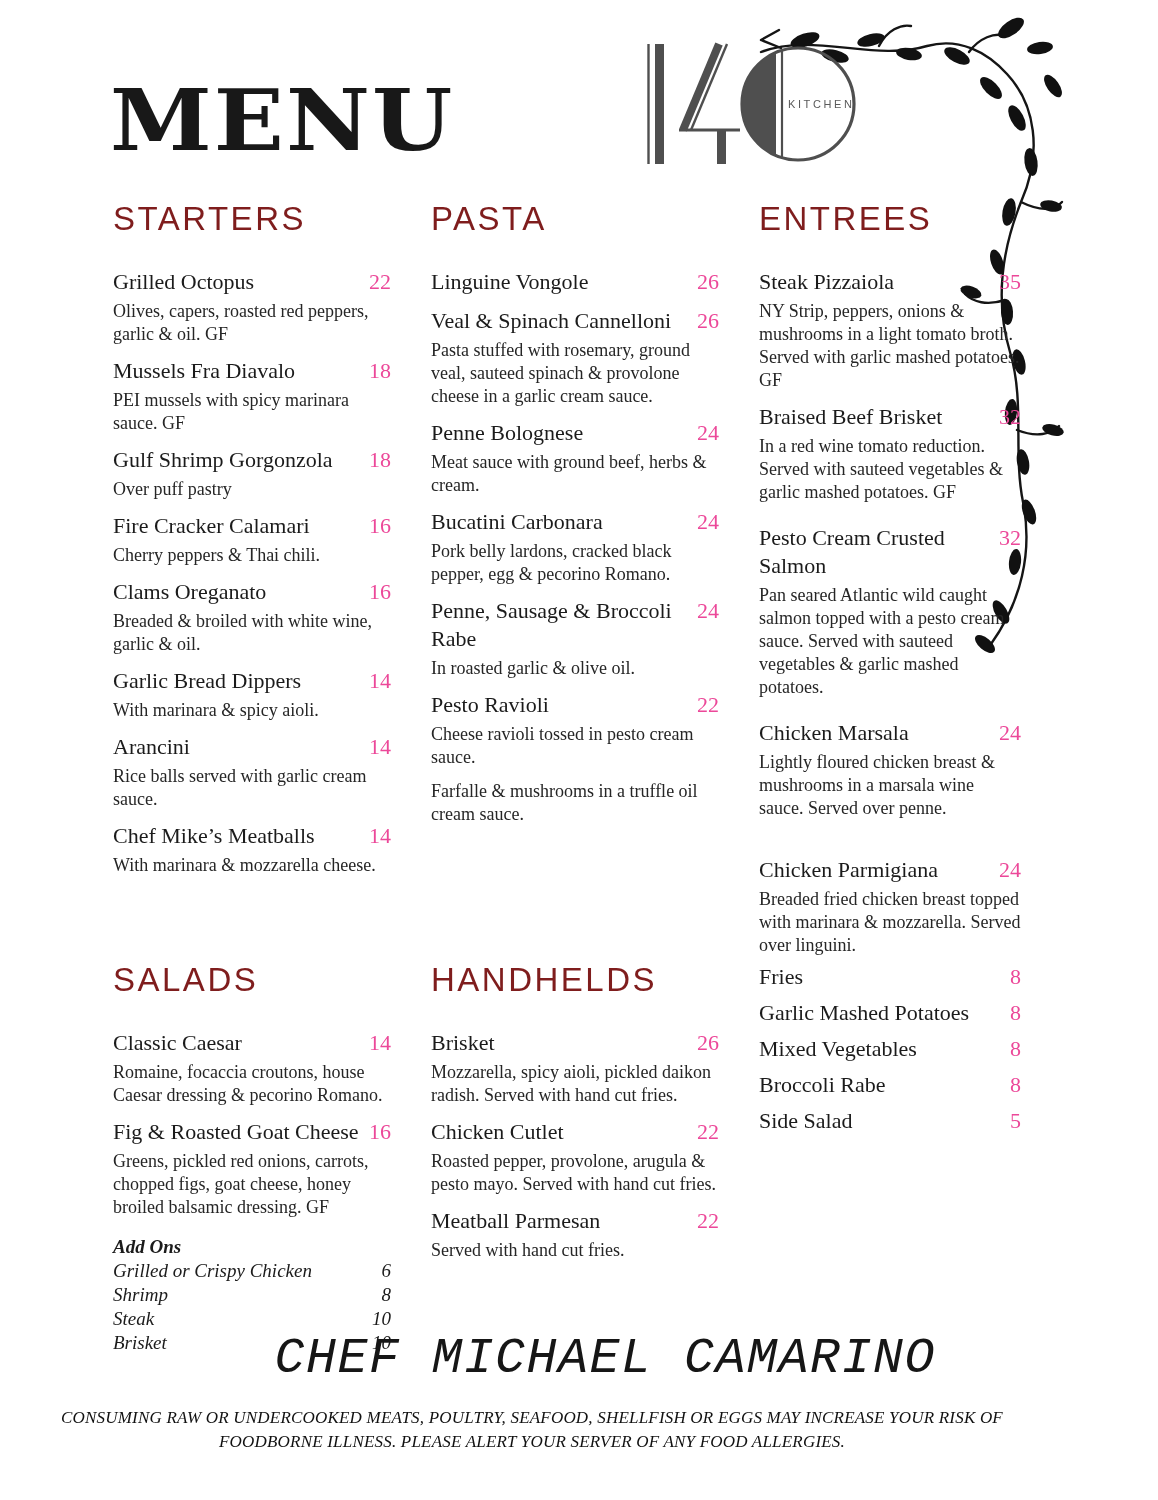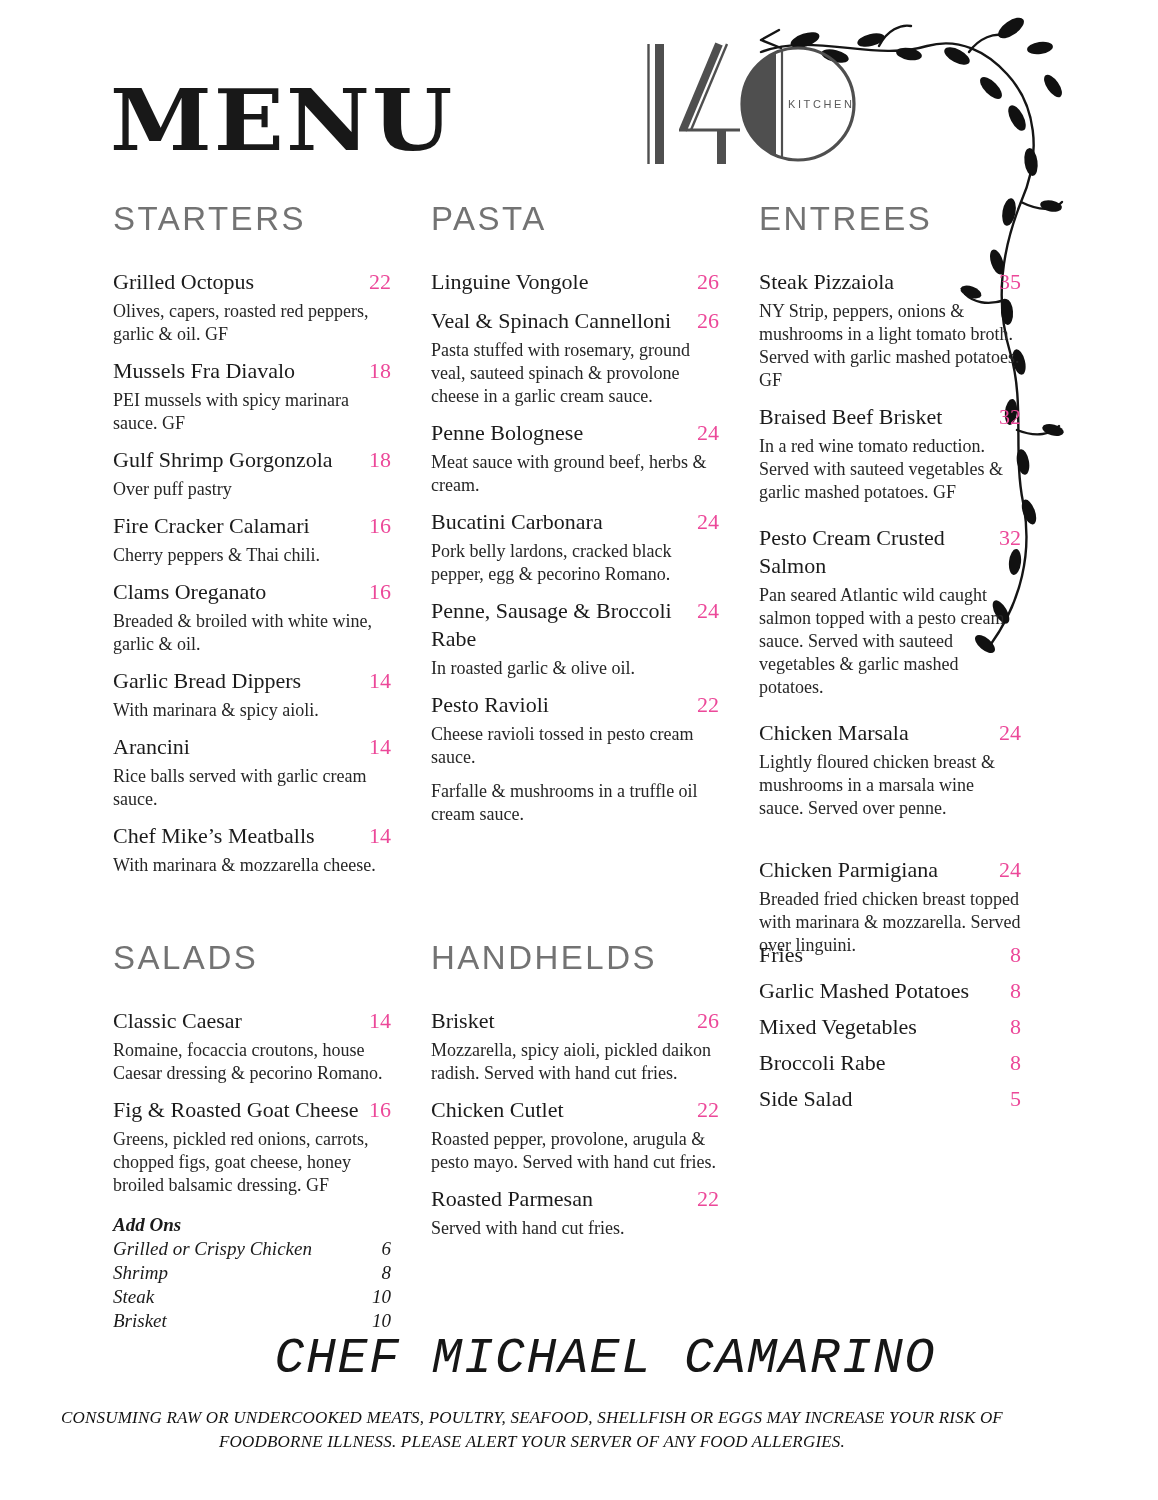--- a/index.html
+++ b/index.html
@@ -10,24 +10,24 @@
   .menu-title{position:absolute;left:110px;top:78px;
       font-family:"DejaVu Serif", serif;font-weight:700;font-size:92px;line-height:1;
       letter-spacing:2px;color:#181818;transform:scaleY(0.92);transform-origin:left top;}
   .logo{position:absolute;left:622px;top:38px;}
   .vine{position:absolute;right:0;top:0;pointer-events:none;}
 
   
   .menu-row{position:absolute;left:113px;width:908px;display:grid;
             grid-template-columns:278px 288px 262px;column-gap:40px;}
   .row-1{top:200px;}
-  .row-2{top:939px;}
+  .row-2{top:961px;}
 
   .section-title{font-family:"Liberation Sans", sans-serif;font-weight:300;
-      font-size:33px;letter-spacing:2.5px;color:#737373;line-height:1.15;margin:0 0 30px 0;}
+      font-size:33px;letter-spacing:2.5px;color:#7f1d1d;line-height:1.15;margin:0 0 30px 0;}
 
   .item{margin-bottom:11px;}
   .item-head{display:flex;justify-content:space-between;align-items:flex-start;}
   .item-name{font-size:22px;line-height:28px;color:#1b1b1b;}
   .item-price{font-size:22px;line-height:28px;color:#ec4899;margin-left:10px;white-space:nowrap;}
   .item-desc{font-size:18px;line-height:23px;color:#262626;margin-top:4px;}
   .item-desc:empty{display:none;margin:0;}
 
   
   .side-item{margin-bottom:4px;}
@@ -317,21 +317,21 @@
       </div>
       <div class="item">
         <div class="item-head">
             <span class="item-name">Chicken Cutlet</span>
             <span class="item-price">22</span>
           </div>
         <div class="item-desc">Roasted pepper, provolone, arugula &amp; pesto mayo. Served with hand cut fries.</div>
       </div>
       <div class="item">
         <div class="item-head">
-            <span class="item-name">Roasted Parmesan</span>
+            <span class="item-name">Meatball Parmesan</span>
             <span class="item-price">22</span>
           </div>
         <div class="item-desc">Served with hand cut fries.</div>
       </div>
     </section>
 
     <section>
 
       <div class="item side-item">
         <div class="item-head">

